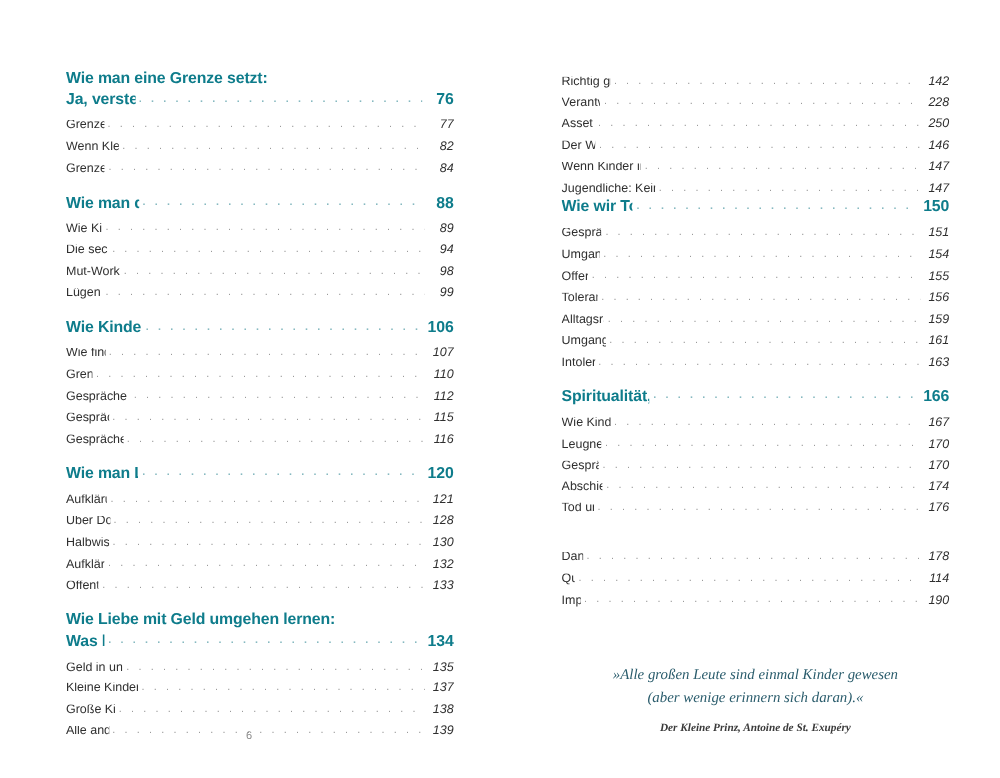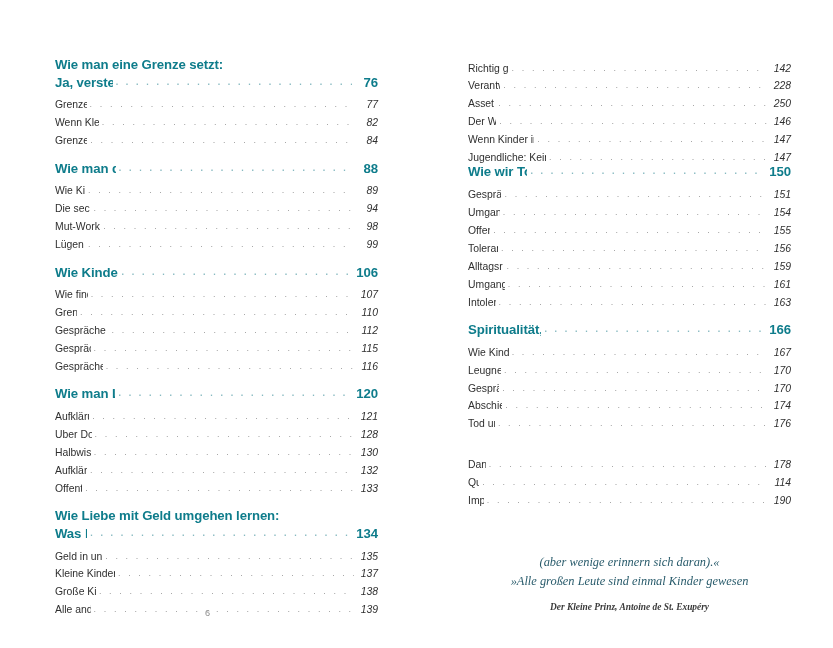--- a/index.html
+++ b/index.html
@@ -418,20 +418,20 @@
           <span class="toc-page">114</span>
         </div>
         <div class="toc-line entry">
           <span class="toc-label">Impressum</span>
           <span class="toc-dots">. . . . . . . . . . . . . . . . . . . . . . . . . . . . . . . . . . . . . . . . . . . . . . . . . . . . . . . . . . . . . . . . . . . . . . . . . . . . . . . . . . . . . . . . . . </span>
           <span class="toc-page">190</span>
         </div>
       </div>
 
     <div class="quote-wrap">
+      <div class="quote-text">»Alle großen Leute sind einmal Kinder gewesen</div>
       <div class="quote-text">(aber wenige erinnern sich daran).«</div>
-      <div class="quote-text">»Alle großen Leute sind einmal Kinder gewesen</div>
       <div class="quote-attrib">Der Kleine Prinz, Antoine de St. Exupéry</div>
     </div>
 
   </div>
 
 </div>
 
 </body></html>

